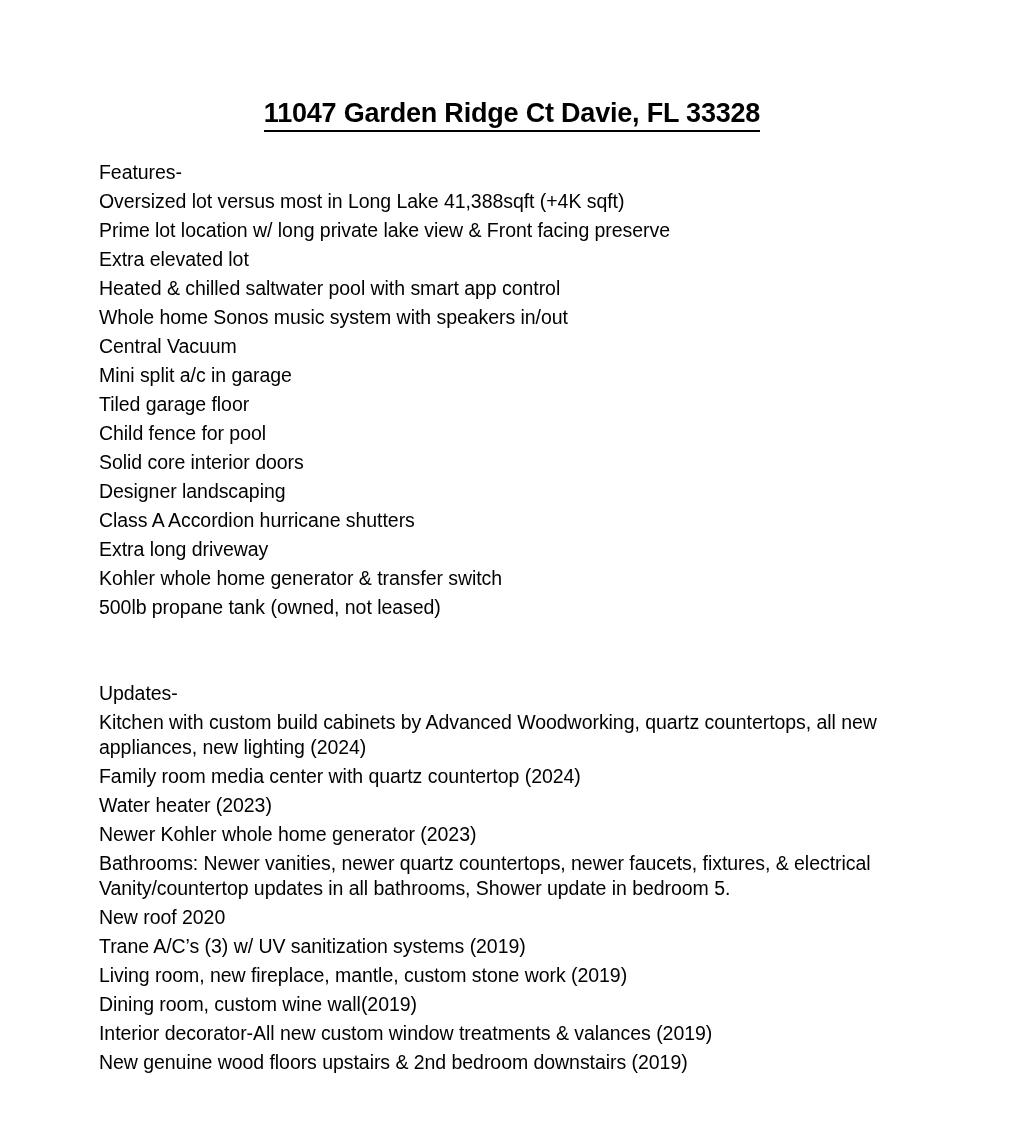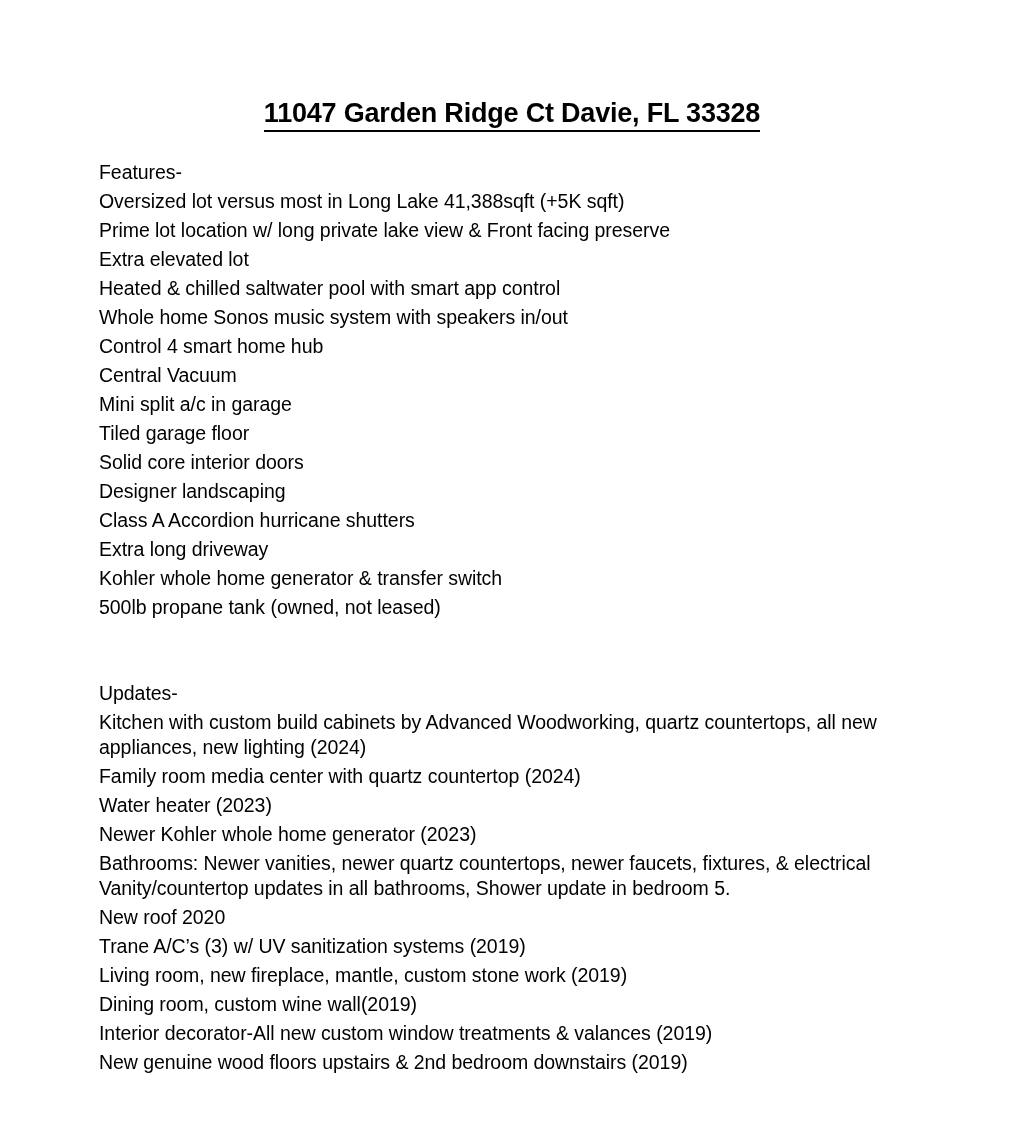--- a/index.html
+++ b/index.html
@@ -59,29 +59,29 @@
 <body>
 
 <div class="page">
 
   <h1 class="doc-title">
     <span class="title-text">11047 Garden Ridge Ct Davie, FL 33328</span>
   </h1>
 
   <div class="body-block" id="features-block">
     <span class="line section-heading">Features-</span>
-    <span class="line">Oversized lot versus most in Long Lake 41,388sqft (+5K sqft)</span>
+    <span class="line">Oversized lot versus most in Long Lake 41,388sqft (+4K sqft)</span>
     <span class="line">Prime lot location w/ long private lake view &amp; Front facing preserve</span>
     <span class="line">Extra elevated lot</span>
     <span class="line">Heated &amp; chilled saltwater pool with smart app control</span>
     <span class="line">Whole home Sonos music system with speakers in/out</span>
-    <span class="line">Control 4 smart home hub</span>
     <span class="line">Central Vacuum</span>
     <span class="line">Mini split a/c in garage</span>
     <span class="line">Tiled garage floor</span>
+    <span class="line">Child fence for pool</span>
     <span class="line">Solid core interior doors</span>
     <span class="line">Designer landscaping</span>
     <span class="line">Class A Accordion hurricane shutters</span>
     <span class="line">Extra long driveway</span>
     <span class="line">Kohler whole home generator &amp; transfer switch</span>
     <span class="line">500lb propane tank (owned, not leased)</span>
   </div>
 
   <div class="body-block" id="updates-block">
     <span class="line section-heading">Updates-</span>

